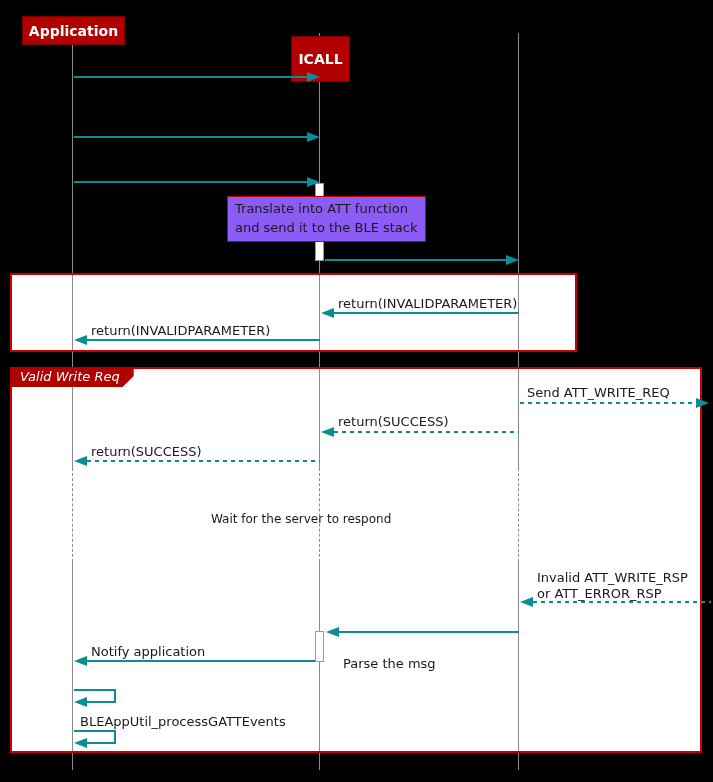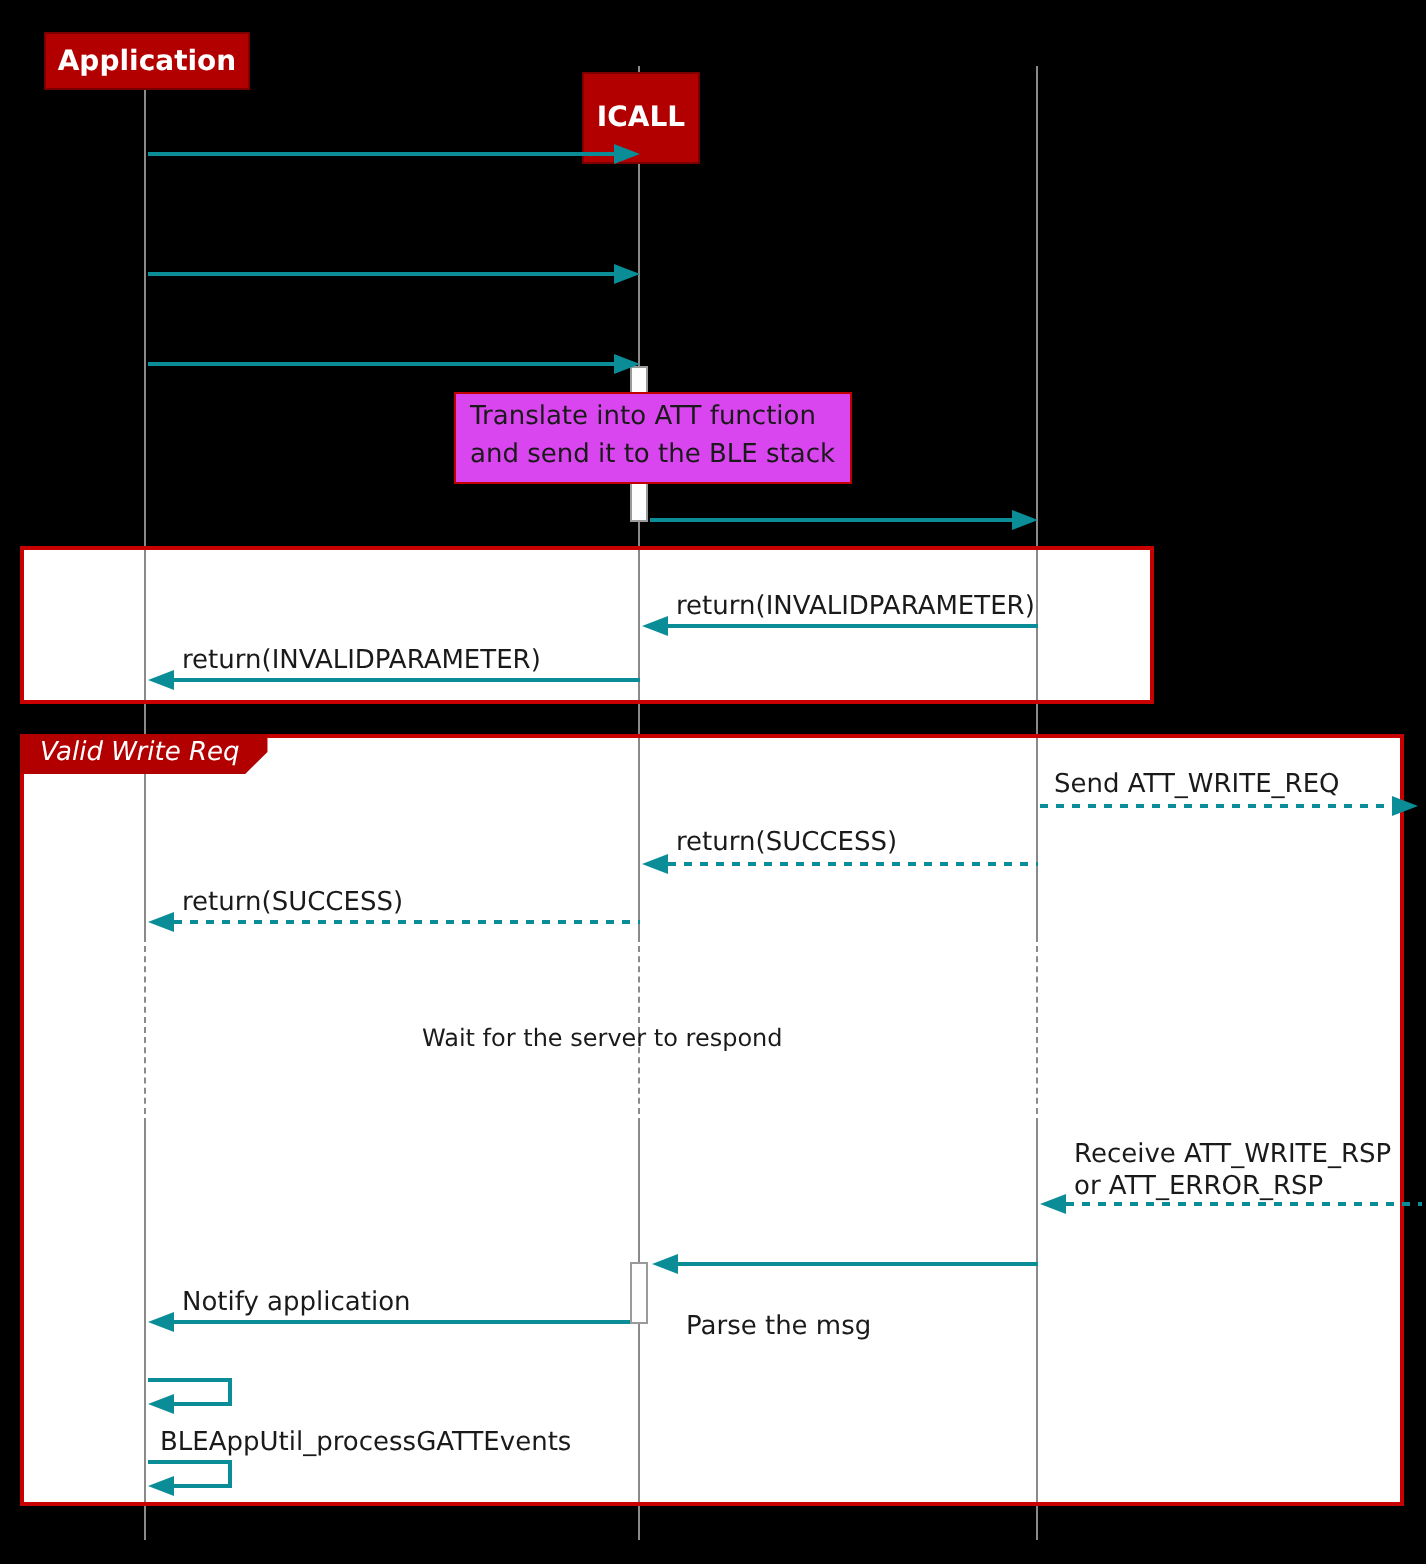--- a/index.html
+++ b/index.html
@@ -21,21 +21,21 @@
   .activation{position:absolute;width:9px;background:#fefefe;border:1px solid #9a9a9a;box-sizing:border-box;z-index:5;}
 
   .arrow-line{position:absolute;height:2px;background:#0A8D96;z-index:6;}
   .arrow-line.dashed{background:repeating-linear-gradient(to right,#0A8D96 0 4px,transparent 4px 8px);}
   .head-r{position:absolute;width:0;height:0;border-style:solid;border-width:5px 0 5px 13px;
           border-color:transparent transparent transparent #0A8D96;z-index:6;}
   .head-l{position:absolute;width:0;height:0;border-style:solid;border-width:5px 13px 5px 0;
           border-color:transparent #0A8D96 transparent transparent;z-index:6;}
   .selfcall{position:absolute;z-index:6;}
 
-  .note{position:absolute;background:#d946ef;border:1px solid #c00000;color:#1a1a1a;
+  .note{position:absolute;background:#8b5cf6;border:1px solid #c00000;color:#1a1a1a;
         font-size:13px;line-height:1.45;padding:3px 7px;z-index:7;white-space:nowrap;}
 
   .msg-label{position:absolute;color:#1a1a1a;font-size:13px;white-space:nowrap;z-index:7;}
   .delay-label{position:absolute;color:#1a1a1a;font-size:12px;white-space:nowrap;z-index:7;}
 </style>
 </head>
 <body>
 
 <div id="stage">
 
@@ -98,21 +98,21 @@
   <div class="msg-label" style="left:338px;top:414px;">return(SUCCESS)</div>
   <div class="head-l" style="left:321px;top:427px;"></div>
   <div class="arrow-line dashed" style="left:334px;top:431px;width:185px;"></div>
 
   <div class="msg-label" style="left:91px;top:444px;">return(SUCCESS)</div>
   <div class="head-l" style="left:74px;top:456px;"></div>
   <div class="arrow-line dashed" style="left:87px;top:460px;width:233px;"></div>
 
   <div class="delay-label" style="left:211px;top:512px;">Wait for the server to respond</div>
 
-  <div class="msg-label" style="left:537px;top:570px;">Receive ATT_WRITE_RSP</div>
+  <div class="msg-label" style="left:537px;top:570px;">Invalid ATT_WRITE_RSP</div>
   <div class="msg-label" style="left:537px;top:586px;">or ATT_ERROR_RSP</div>
   <div class="head-l" style="left:520px;top:597px;"></div>
   <div class="arrow-line dashed" style="left:533px;top:601px;width:178px;"></div>
 
   <div class="msg-label" style="left:343px;top:615px;margin-top:41px;">Parse the msg</div>
   <div class="head-l" style="left:326px;top:627px;"></div>
   <div class="arrow-line" style="left:339px;top:631px;width:180px;"></div>
 
   <div class="msg-label" style="left:91px;top:644px;">Notify application</div>
   <div class="head-l" style="left:74px;top:656px;"></div>

